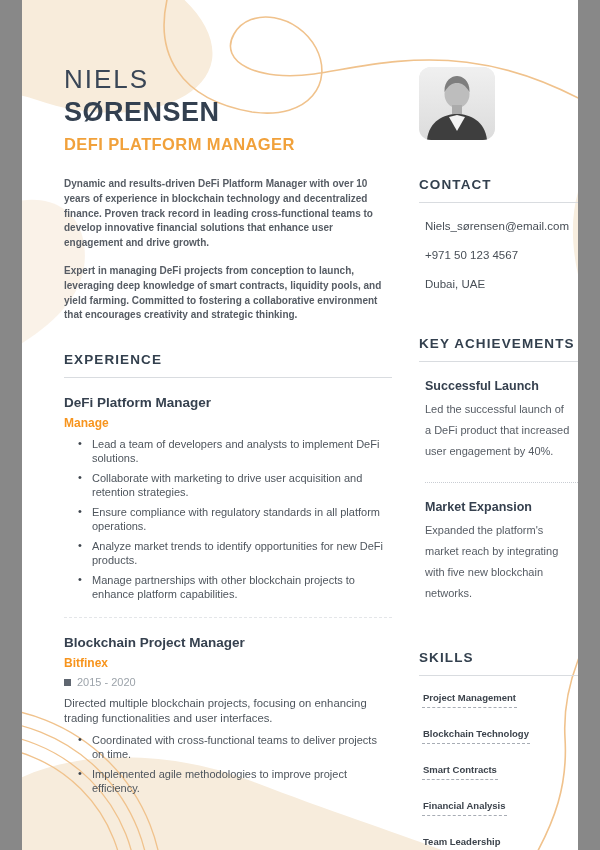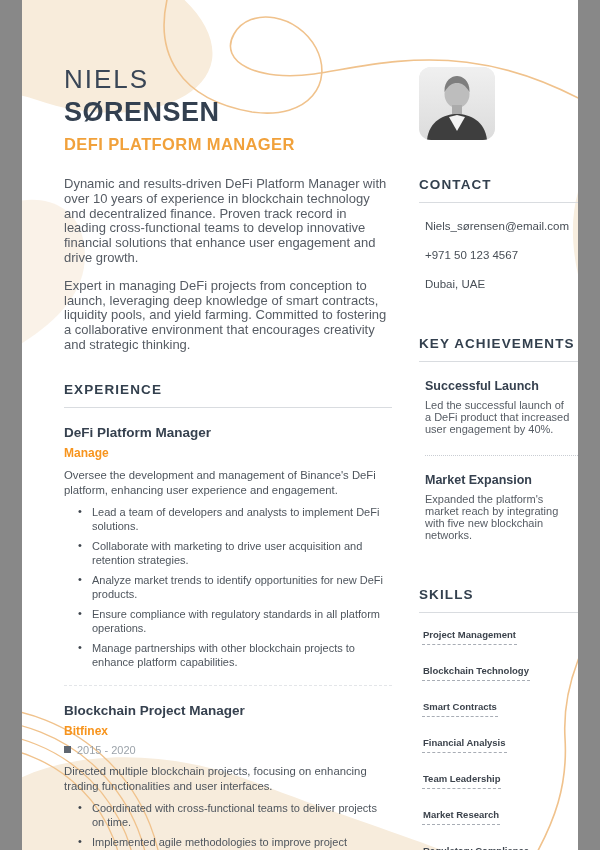--- a/index.html
+++ b/index.html
@@ -17,21 +17,21 @@
   .last-name  { font-size:27px; font-weight:700; letter-spacing:0.5px; color:#334050; margin-top:2px; }
   .job-headline { font-size:16.5px; font-weight:700; letter-spacing:0.4px; color:var(--title-accent,#f1a13b); margin-top:7px; }
   .photo-cell { width:163px; display:flex; justify-content:center; margin-top:3px; }
   .photo { width:76px; height:73px; border-radius:12px; overflow:hidden; background:#e9e9e9; }
 
   
   .columns { display:flex; gap:27px; margin-top:23px; }
   .col-left  { width:328px; flex:none; }
   .col-right { width:163px; flex:none; }
 
-  .summary p { font-size:13px; line-height:14.8px; color:#565c64; }
+  .summary p { font-size:10px; line-height:14.8px; color:#565c64;font-weight:bold; }
   .summary p + p { margin-top:13px; }
 
   .sec-heading { font-size:13.5px; font-weight:700; letter-spacing:1.1px; color:var(--heading,#33404e); }
   .sec-rule { border:none; border-top:1px solid #d9dce0; margin-top:10px; }
 
   
   .experience { margin-top:29px; }
   .job { margin-top:17px; }
   .job-title { font-size:13.5px; font-weight:700; color:#36414f; }
   .company { font-size:12px; font-weight:700; color:var(--accent,#f7941d); margin-top:6px; }
@@ -44,21 +44,21 @@
   .job-sep { border:none; border-top:1px dashed #e4e6e9; margin:16px 0 2px; }
 
   
   .rsec { margin-top:46px; }
   .rsec.first { margin-top:0; }
   .contact ul { list-style:none; }
   .contact li { margin:17px 0 0 6px; font-size:11.5px; color:#474e56; }
 
   .ach-item { margin:17px 12px 0 6px; }
   .ach-title { font-size:12.5px; font-weight:700; color:#36414f; }
-  .ach-text { font-size:11px; line-height:12px; color:#565c64; margin-top:6px; }
+  .ach-text { font-size:11px; line-height:21px; color:#565c64; margin-top:6px; }
   .ach-sep { border:none; border-top:1px dotted #c9cdd3; margin:20px 0 1px 6px; }
 
   .skills-wrap { display:flex; flex-wrap:wrap; gap:20px 10px; margin:16px 0 0 3px; }
   .skill { font-size:9.5px; font-weight:700; color:#3c434c; border-bottom:1px dashed #a8adb5; padding:0 1px 4px; white-space:nowrap; }
 </style>
 </head>
 <body>
 
 <div class="page" style="--accent: #F7941D; --title-accent: #F1A13B; --heading: #33404E;">
 
@@ -121,26 +121,25 @@
           <p>Expert in managing DeFi projects from conception to launch, leveraging deep knowledge of smart contracts, liquidity pools, and yield farming. Committed to fostering a collaborative environment that encourages creativity and strategic thinking.</p>
         </div>
 
         <section class="experience">
           <div class="sec-heading">EXPERIENCE</div>
           <hr class="sec-rule">
 
           <article class="job">
             <div class="job-title">DeFi Platform Manager</div>
             <div class="company">Manage</div>
-            <p class="job-desc">Oversee the development and management of Binance's DeFi platform, enhancing user experience and engagement.</p>
             <ul>
               <li>Lead a team of developers and analysts to implement DeFi solutions.</li>
               <li>Collaborate with marketing to drive user acquisition and retention strategies.</li>
+              <li>Ensure compliance with regulatory standards in all platform operations.</li>
               <li>Analyze market trends to identify opportunities for new DeFi products.</li>
-              <li>Ensure compliance with regulatory standards in all platform operations.</li>
               <li>Manage partnerships with other blockchain projects to enhance platform capabilities.</li>
             </ul>
           </article>
 
           <hr class="job-sep">
 
           <article class="job">
             <div class="job-title">Blockchain Project Manager</div>
             <div class="company">Bitfinex</div>
             <div class="period">

